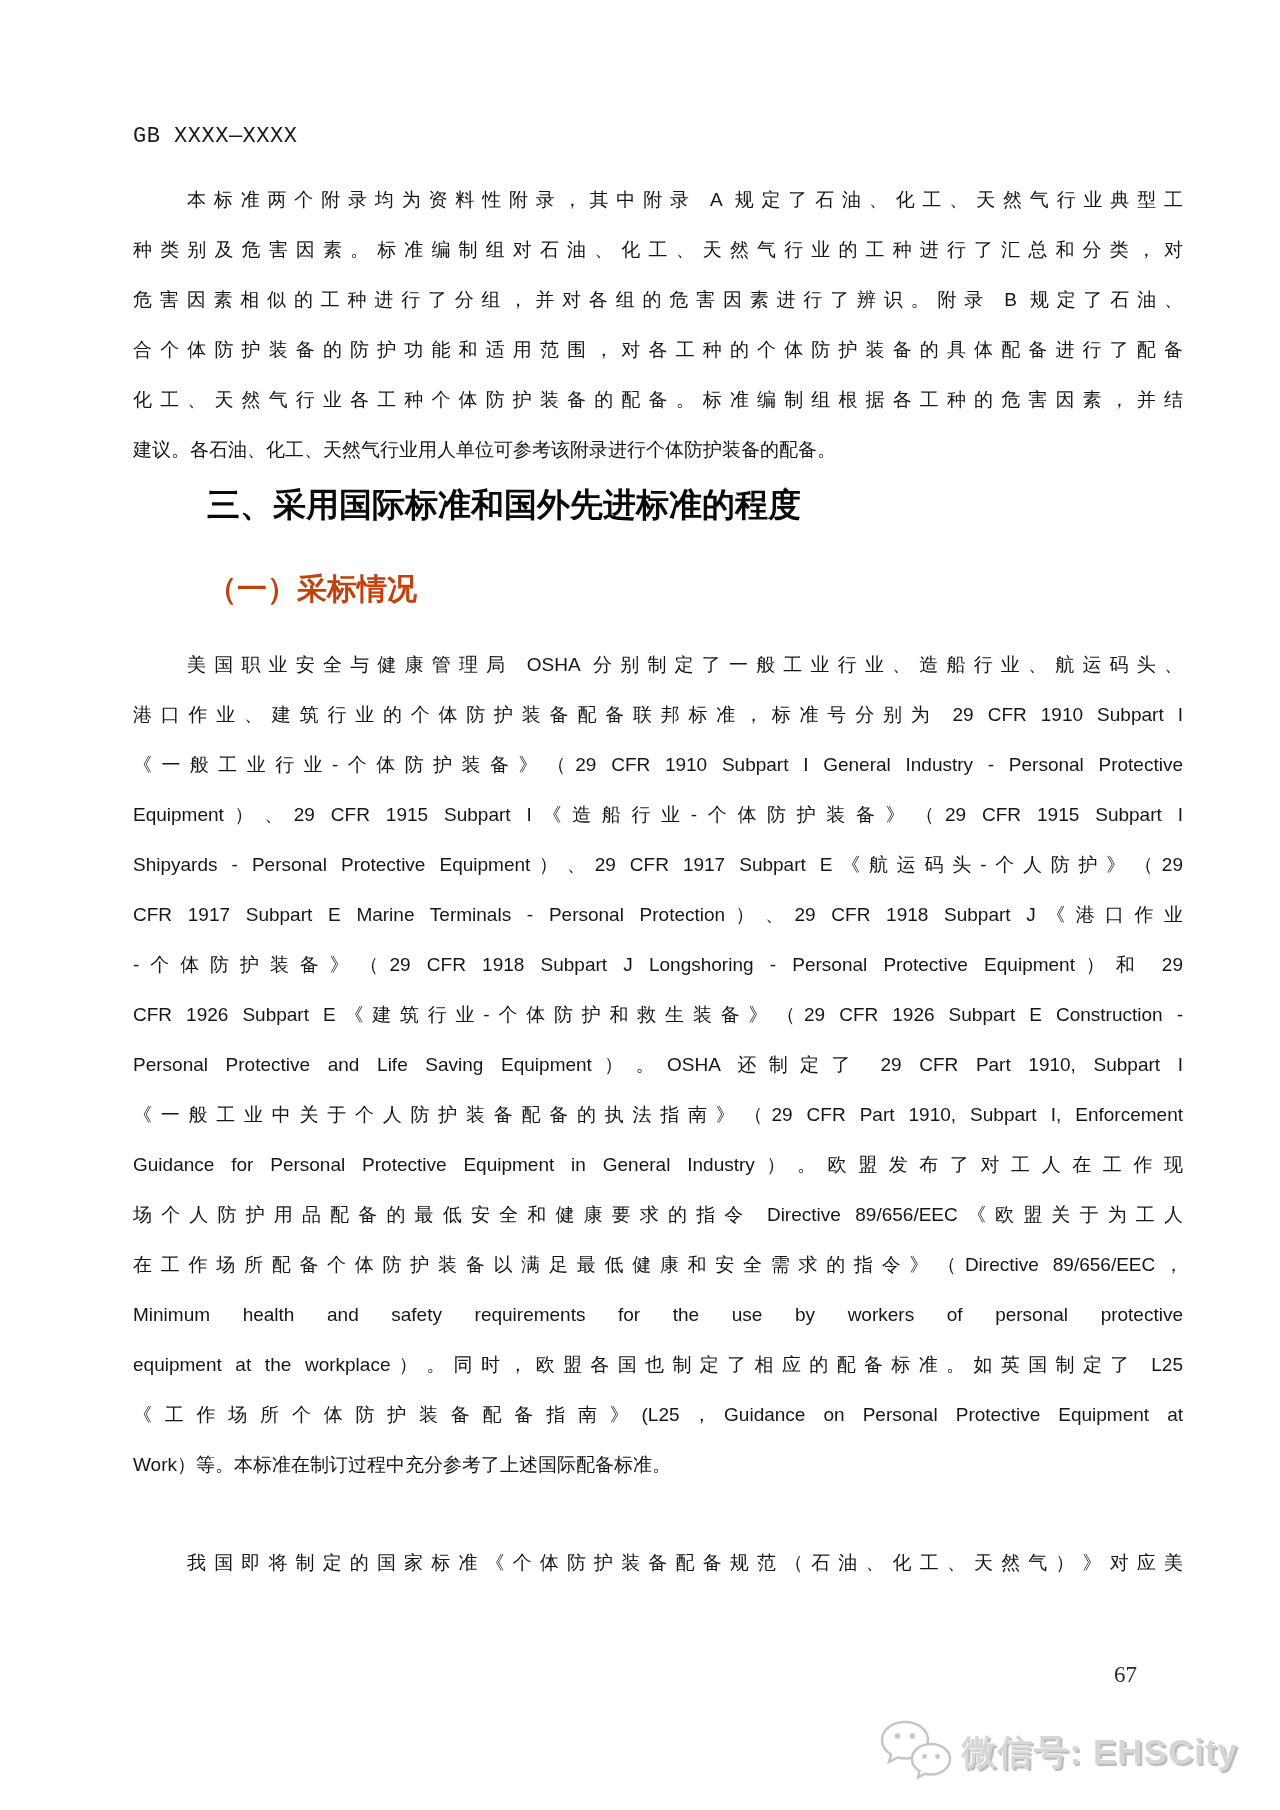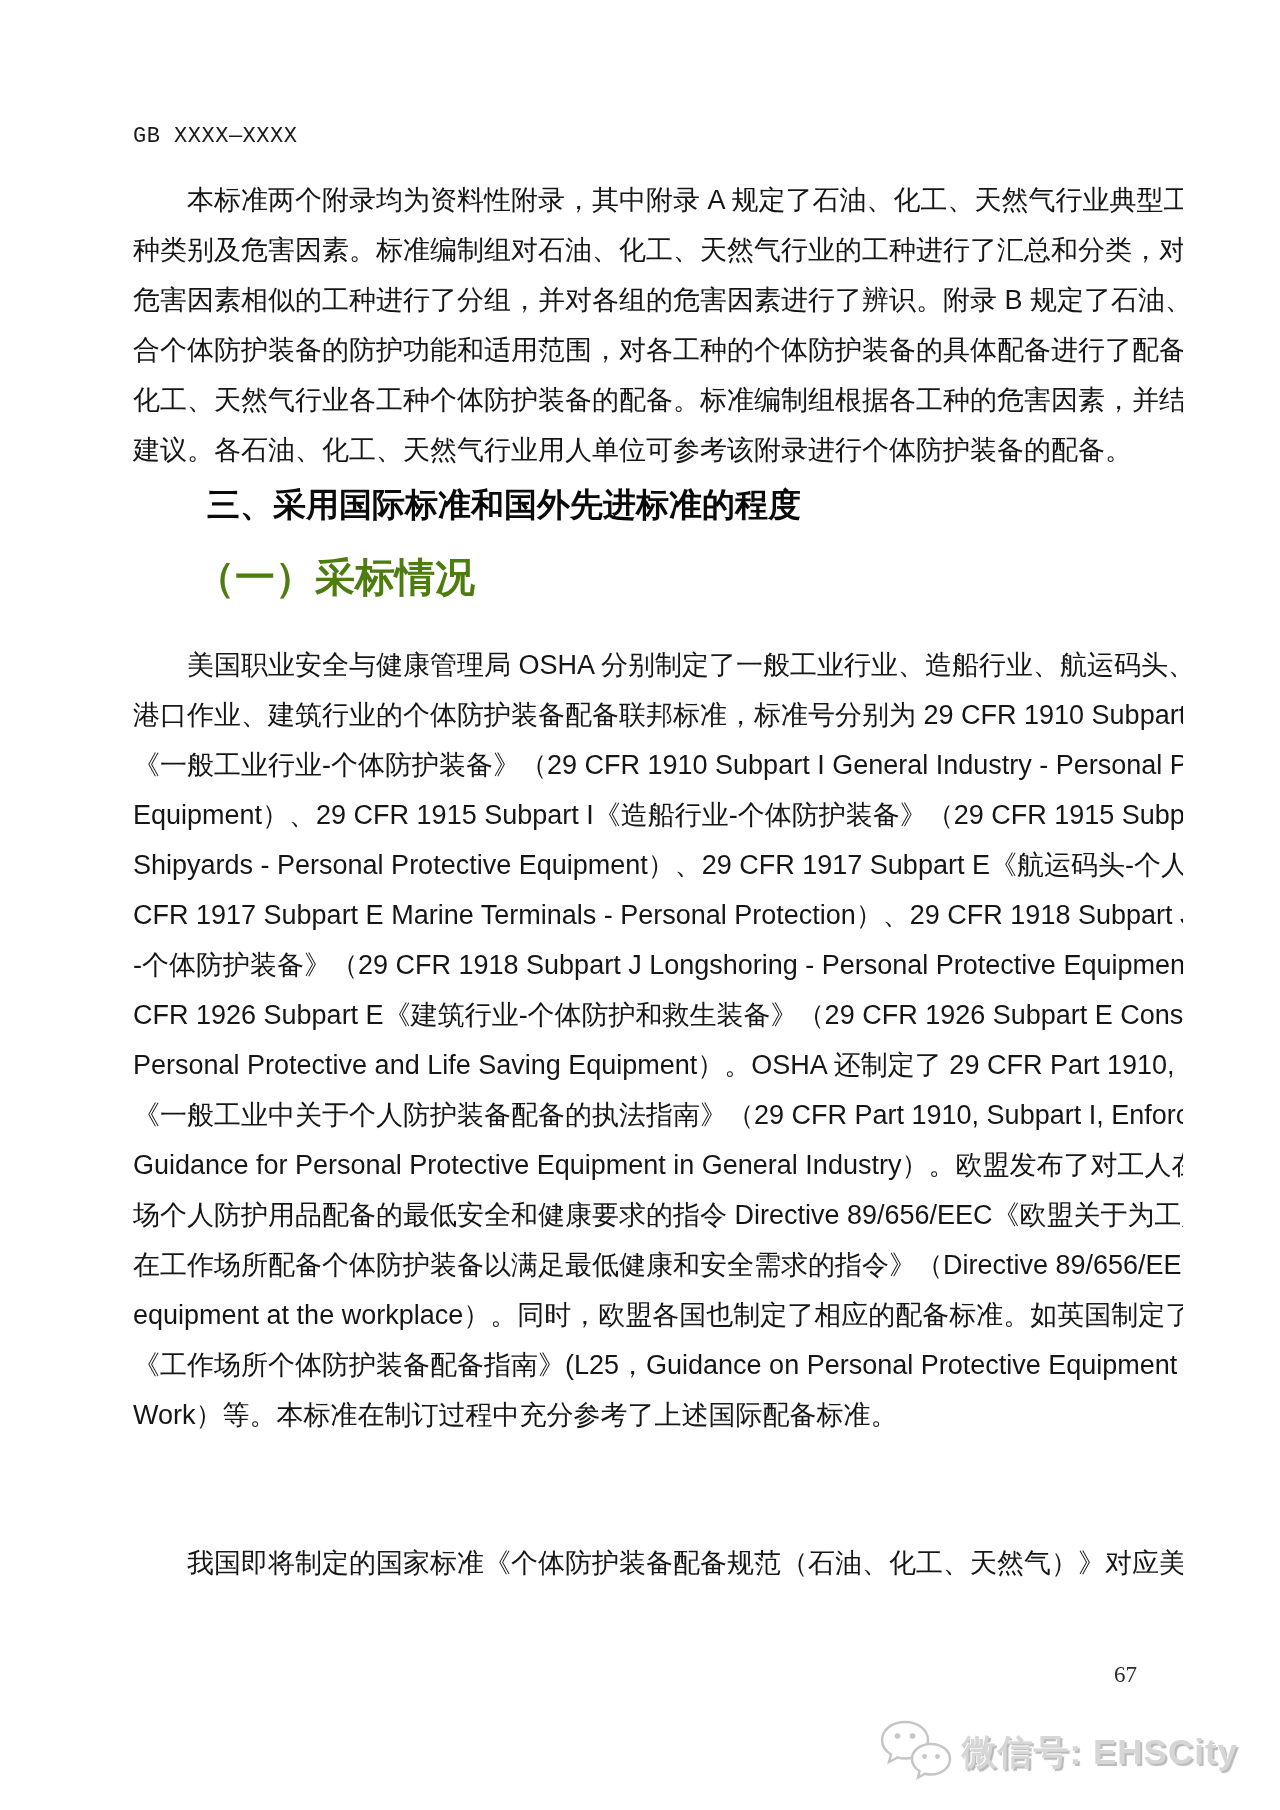--- a/index.html
+++ b/index.html
@@ -19,21 +19,21 @@
     font-family: "Liberation Mono", "DejaVu Sans Mono", monospace;
     font-size: 22px;
     letter-spacing: 0.5px;
     color: #1b1b1b;
     white-space: nowrap;
   }
   .para {
     position: absolute;
     left: 133px;
     width: 1050px;
-    font-size: 27px;
+    font-size: 19px;
     color: #161616;
   }
   .p1 { top: 175px; }
   .p2 { top: 640px; }
   .p3 { top: 1538px; }
   .tline {
     height: 50px;
     line-height: 50px;
     white-space: nowrap;
     text-align: justify;
@@ -52,26 +52,26 @@
     font-size: 33px;
     line-height: 46px;
     font-weight: bold;
     color: #0a0a0a;
     white-space: nowrap;
   }
   .h-sub {
     position: absolute;
     left: 133px;
     width: 1050px;
-    margin: 0;
+    margin: 12px;
     padding-left: 62px;
-    font-size: 40px;
+    font-size: 30px;
     line-height: 42px;
     font-weight: bold;
-    color: #4d7c0f;
+    color: #c2410c;
     white-space: nowrap;
   }
   .h-sub1 { top: 556px; }
   .h-sub2 { top: 1470px; }
   .page-number {
     position: absolute;
     left: 1114px;
     top: 1662px;
     font-family: "Liberation Serif", "DejaVu Serif", serif;
     font-size: 23px;
@@ -123,20 +123,21 @@
       <div class="tline">Equipment）、29 CFR 1915 Subpart I《造船行业-个体防护装备》（29 CFR 1915 Subpart I</div>
       <div class="tline">Shipyards - Personal Protective Equipment）、29 CFR 1917 Subpart E《航运码头-个人防护》（29</div>
       <div class="tline">CFR 1917 Subpart E Marine Terminals - Personal Protection）、29 CFR 1918 Subpart J《港口作业</div>
       <div class="tline">-个体防护装备》（29 CFR 1918 Subpart J Longshoring - Personal Protective Equipment）和 29</div>
       <div class="tline">CFR 1926 Subpart E《建筑行业-个体防护和救生装备》（29 CFR 1926 Subpart E Construction -</div>
       <div class="tline">Personal Protective and Life Saving Equipment）。OSHA 还制定了 29 CFR Part 1910, Subpart I</div>
       <div class="tline">《一般工业中关于个人防护装备配备的执法指南》（29 CFR Part 1910, Subpart I, Enforcement</div>
       <div class="tline">Guidance for Personal Protective Equipment in General Industry）。欧盟发布了对工人在工作现</div>
       <div class="tline">场个人防护用品配备的最低安全和健康要求的指令 Directive 89/656/EEC《欧盟关于为工人</div>
       <div class="tline">在工作场所配备个体防护装备以满足最低健康和安全需求的指令》（Directive 89/656/EEC，</div>
+      <div class="tline">Minimum health and safety requirements for the use by workers of personal protective</div>
       <div class="tline">equipment at the workplace）。同时，欧盟各国也制定了相应的配备标准。如英国制定了 L25</div>
       <div class="tline">《工作场所个体防护装备配备指南》(L25，Guidance on Personal Protective Equipment at</div>
       <div class="tline last">Work）等。本标准在制订过程中充分参考了上述国际配备标准。</div>
     </div>
 
 
   <div class="para p3">
       <div class="tline ind">我国即将制定的国家标准《个体防护装备配备规范（石油、化工、天然气）》对应美</div>
     </div>
 

